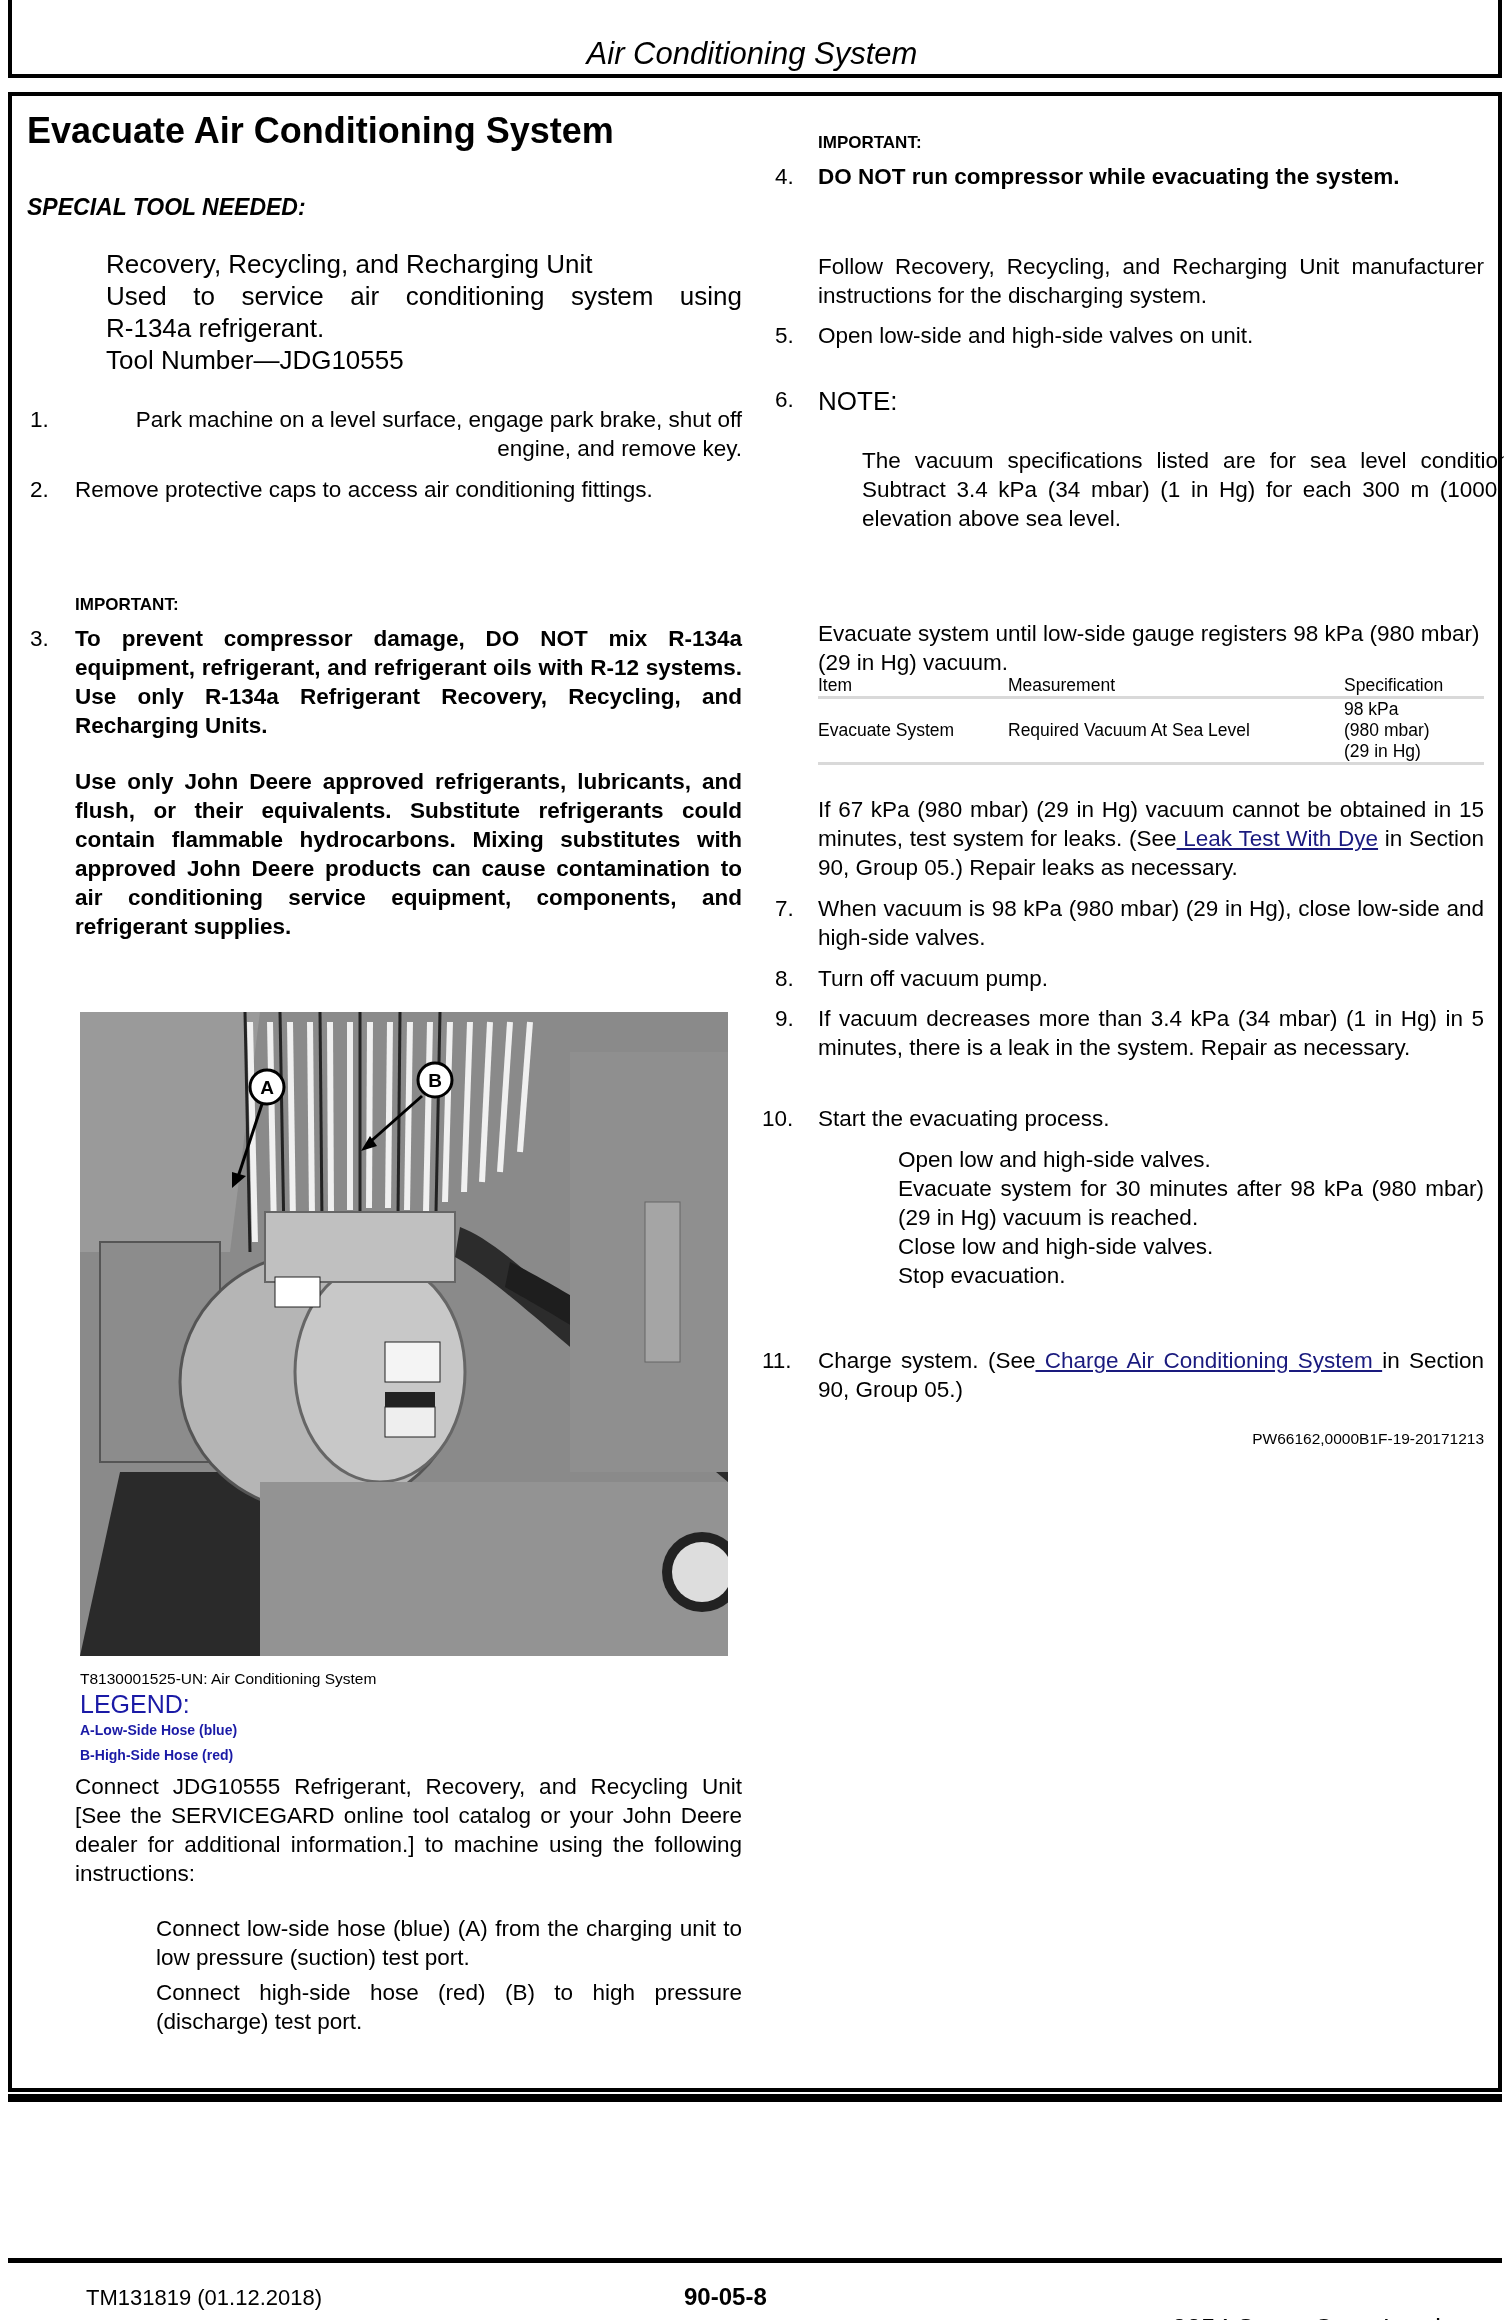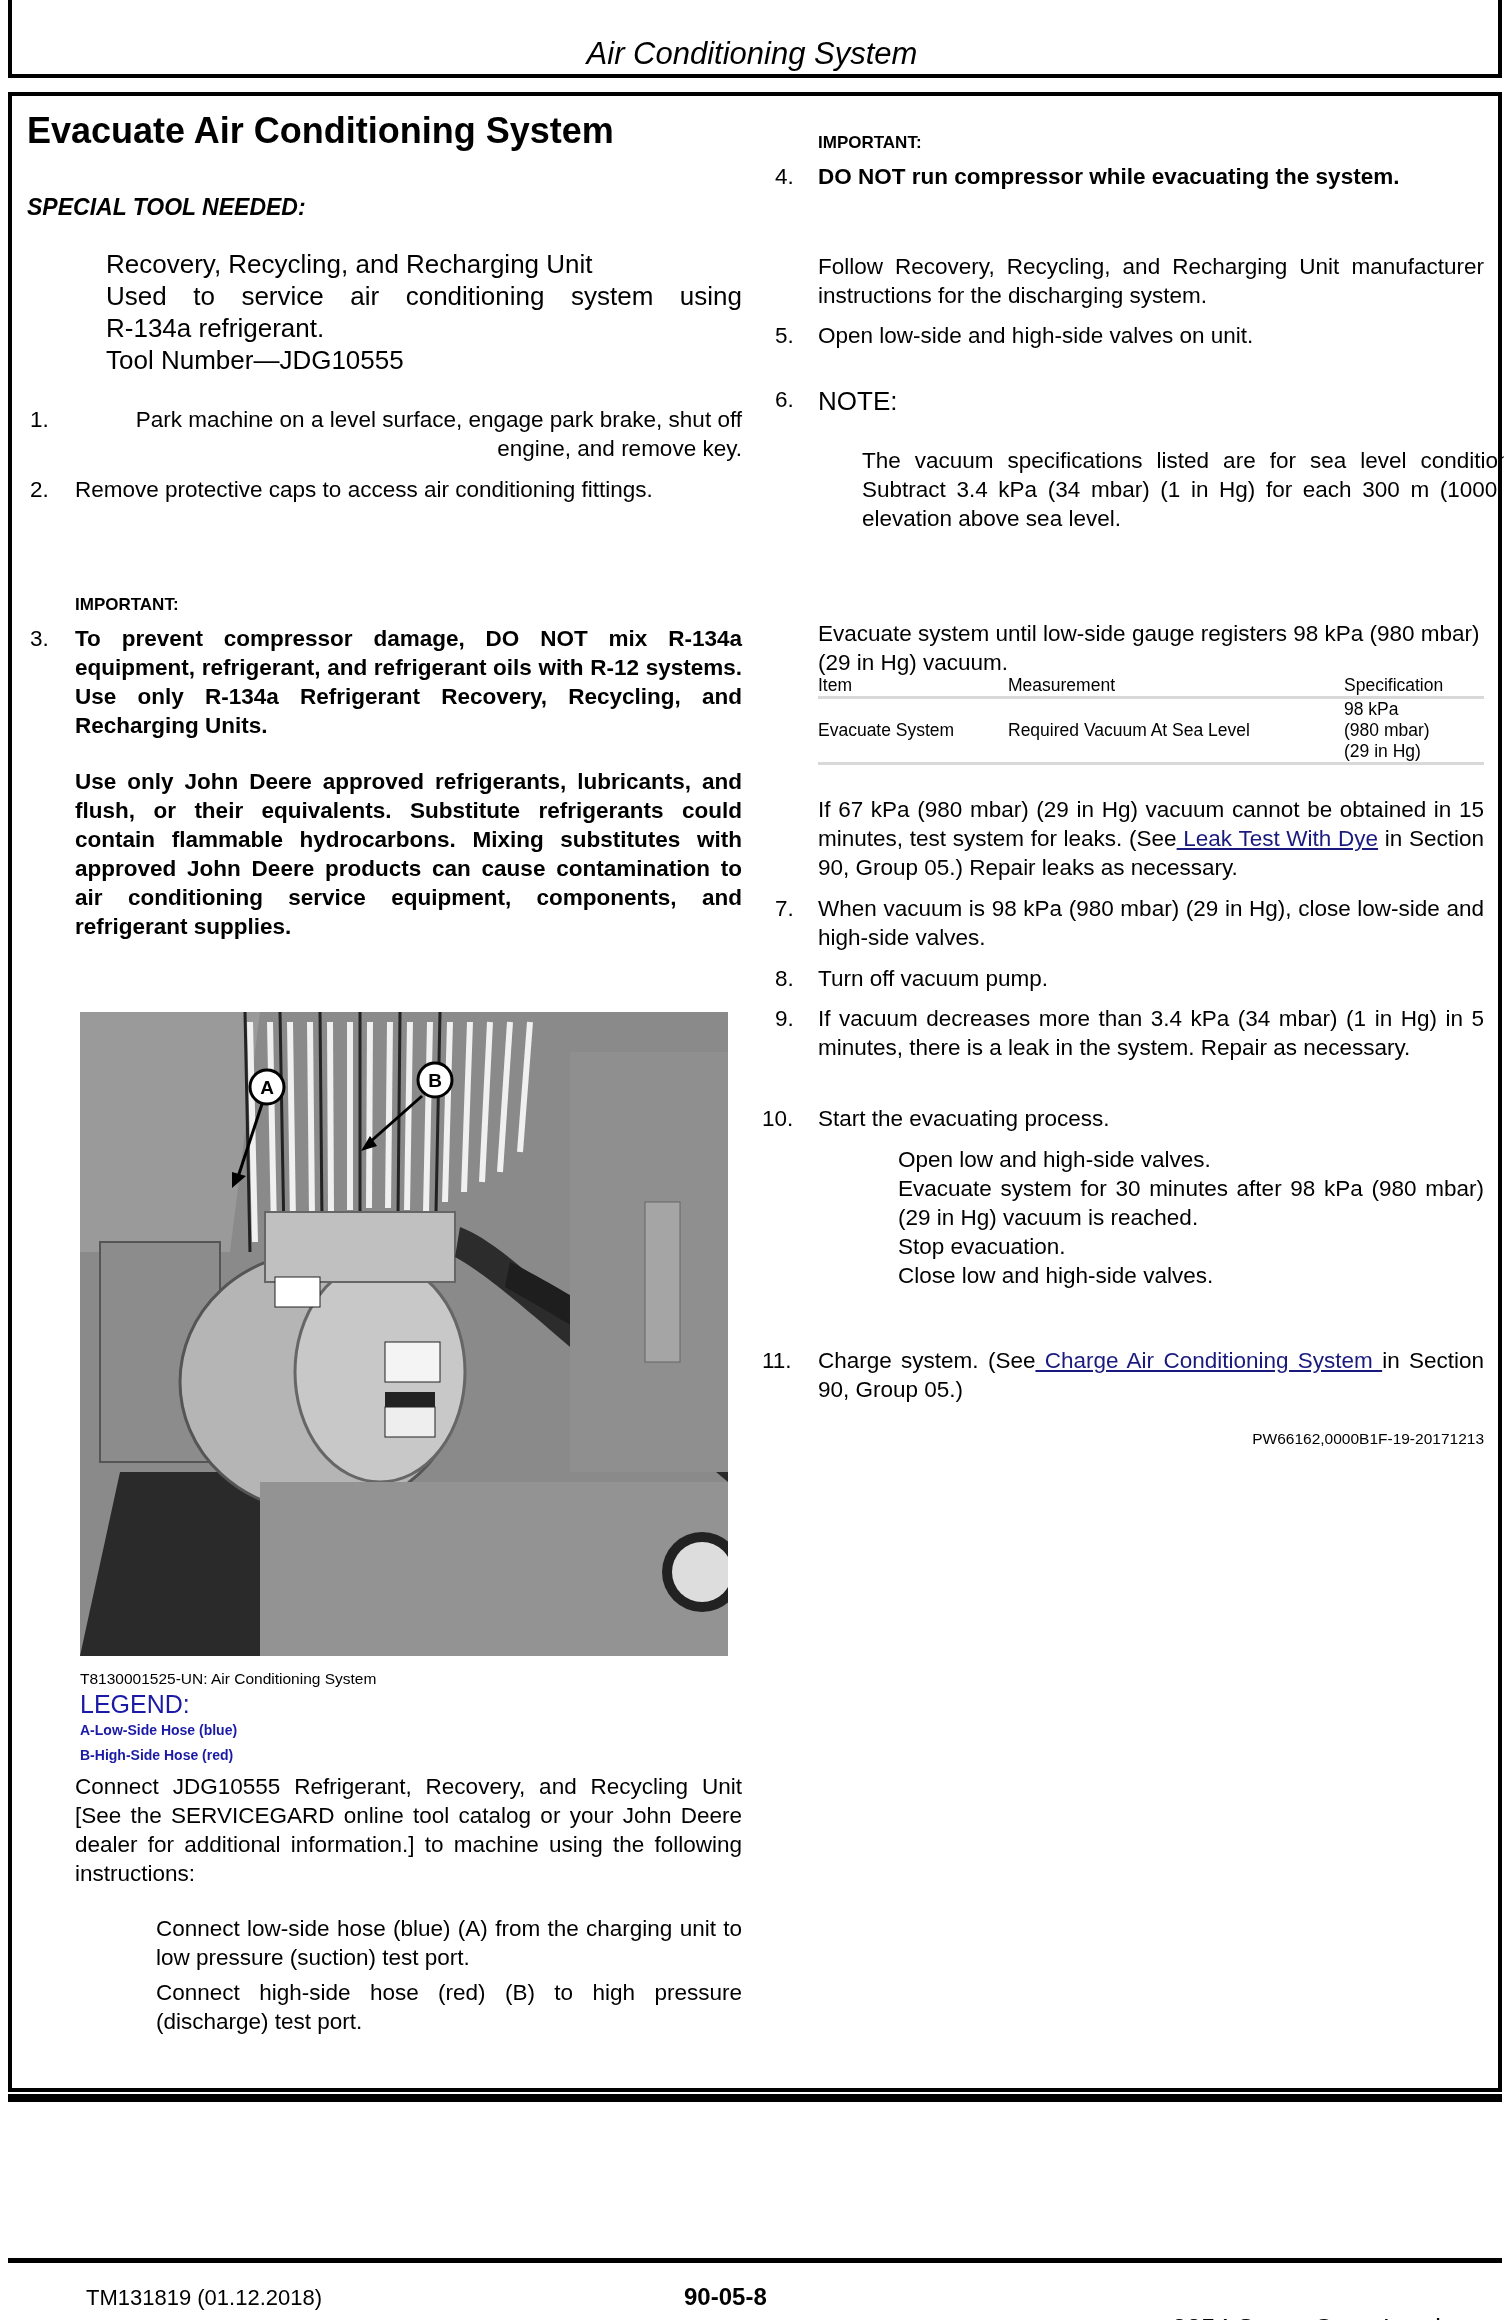--- a/index.html
+++ b/index.html
@@ -196,22 +196,22 @@
   <span class="num">9.</span>
   <span class="txt" style="left:43px; width:666px;">If vacuum decreases more than 3.4 kPa (34 mbar) (1 in Hg) in 5 minutes, there is a leak in the system. Repair as necessary.</span>
 </div>
 <div class="step" style="left:762px; top:1104px; width:725px;">
   <span class="num">10.</span>
   <span class="txt" style="left:56px; width:666px; text-align:left;">Start the evacuating process.</span>
 </div>
 <div class="abs lg" style="left:898px; top:1145px; width:586px;">
   <div class="para lg">Open low and high-side valves.</div>
   <div class="para lg">Evacuate system for 30 minutes after 98 kPa (980 mbar) (29 in Hg) vacuum is reached.</div>
+  <div class="para lg">Close low and high-side valves.</div>
   <div class="para lg">Stop evacuation.</div>
-  <div class="para lg">Close low and high-side valves.</div>
 </div>
 
 <div class="step" style="left:762px; top:1346px; width:725px;">
   <span class="num">11.</span>
   <span class="txt" style="left:56px; width:666px;">
     <span>Charge system. (See</span><a class="link" href="#"> Charge Air Conditioning System </a><span>in Section 90, Group 05.)</span>
   </span>
 </div>
 <div class="abs ref-code">PW66162,0000B1F-19-20171213</div>
 

